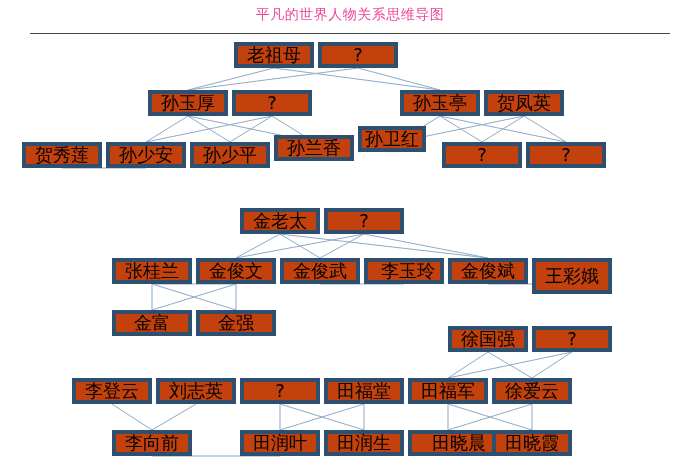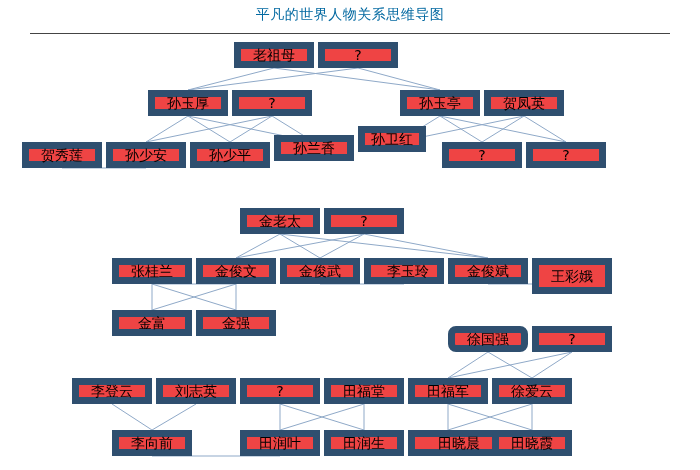--- a/index.html
+++ b/index.html
@@ -27,38 +27,38 @@
     height: 470px;
     pointer-events: none;
   }
   .title {
     position: absolute;
     left: 0;
     top: 6px;
     width: 700px;
     text-align: center;
     font-size: 14px;
-    color: #0369a1;
+    color: #ec4899;
     letter-spacing: 0.5px;
   }
   .hrule {
     position: absolute;
     left: 30px;
     top: 33px;
     width: 640px;
     height: 0;
     border-top: 1px solid #444;
   }
   .node {
     position: absolute;
     box-sizing: border-box;
-    border: 7px solid #000000;
-    background: #ef4444;
+    border: 4px solid #000000;
+    background: #c2410c;
     color: #000000;
-    font-size: 14px;
+    font-size: 18px;
     line-height: 1;
     display: flex;
     align-items: center;
     justify-content: center;
     white-space: nowrap;
   }
   .node.unknown {
     color: #000000;
   }
 </style>
@@ -132,21 +132,21 @@
       <div class="node" style="left: 240px; top: 208px; width: 80px; height: 26px; border-color: rgb(47, 79, 111);">金老太</div>
       <div class="node unknown" style="left: 324px; top: 208px; width: 80px; height: 26px; border-color: rgb(47, 79, 111);">?</div>
       <div class="node" style="left: 112px; top: 258px; width: 80px; height: 26px; border-color: rgb(47, 79, 111);">张桂兰</div>
       <div class="node" style="left: 196px; top: 258px; width: 80px; height: 26px; border-color: rgb(47, 79, 111);">金俊文</div>
       <div class="node" style="left: 280px; top: 258px; width: 80px; height: 26px; border-color: rgb(47, 79, 111);">金俊武</div>
       <div class="node" style="left: 364px; top: 258px; width: 80px; height: 26px; border-color: rgb(47, 79, 111); padding-left: 8px;">李玉玲</div>
       <div class="node" style="left: 448px; top: 258px; width: 80px; height: 26px; border-color: rgb(47, 79, 111);">金俊斌</div>
       <div class="node" style="left: 532px; top: 258px; width: 80px; height: 36px; border-color: rgb(47, 79, 111);">王彩娥</div>
       <div class="node" style="left: 112px; top: 310px; width: 80px; height: 26px; border-color: rgb(47, 79, 111);">金富</div>
       <div class="node" style="left: 196px; top: 310px; width: 80px; height: 26px; border-color: rgb(47, 79, 111);">金强</div>
-      <div class="node" style="left: 448px; top: 326px; width: 80px; height: 26px; border-color: rgb(47, 79, 111); border-radius: 8px;">徐国强</div>
+      <div class="node" style="left: 448px; top: 326px; width: 80px; height: 26px; border-color: rgb(47, 79, 111);">徐国强</div>
       <div class="node unknown" style="left: 532px; top: 326px; width: 80px; height: 26px; border-color: rgb(47, 79, 111);">?</div>
       <div class="node" style="left: 72px; top: 378px; width: 80px; height: 26px; border-color: rgb(47, 79, 111);">李登云</div>
       <div class="node" style="left: 156px; top: 378px; width: 80px; height: 26px; border-color: rgb(47, 79, 111);">刘志英</div>
       <div class="node unknown" style="left: 240px; top: 378px; width: 80px; height: 26px; border-color: rgb(47, 79, 111);">?</div>
       <div class="node" style="left: 324px; top: 378px; width: 80px; height: 26px; border-color: rgb(47, 79, 111);">田福堂</div>
       <div class="node" style="left: 408px; top: 378px; width: 80px; height: 26px; border-color: rgb(47, 79, 111);">田福军</div>
       <div class="node" style="left: 492px; top: 378px; width: 80px; height: 26px; border-color: rgb(47, 79, 111);">徐爱云</div>
       <div class="node" style="left: 112px; top: 430px; width: 80px; height: 26px; border-color: rgb(47, 79, 111);">李向前</div>
       <div class="node" style="left: 240px; top: 430px; width: 80px; height: 26px; border-color: rgb(47, 79, 111);">田润叶</div>
       <div class="node" style="left: 324px; top: 430px; width: 80px; height: 26px; border-color: rgb(47, 79, 111);">田润生</div>

